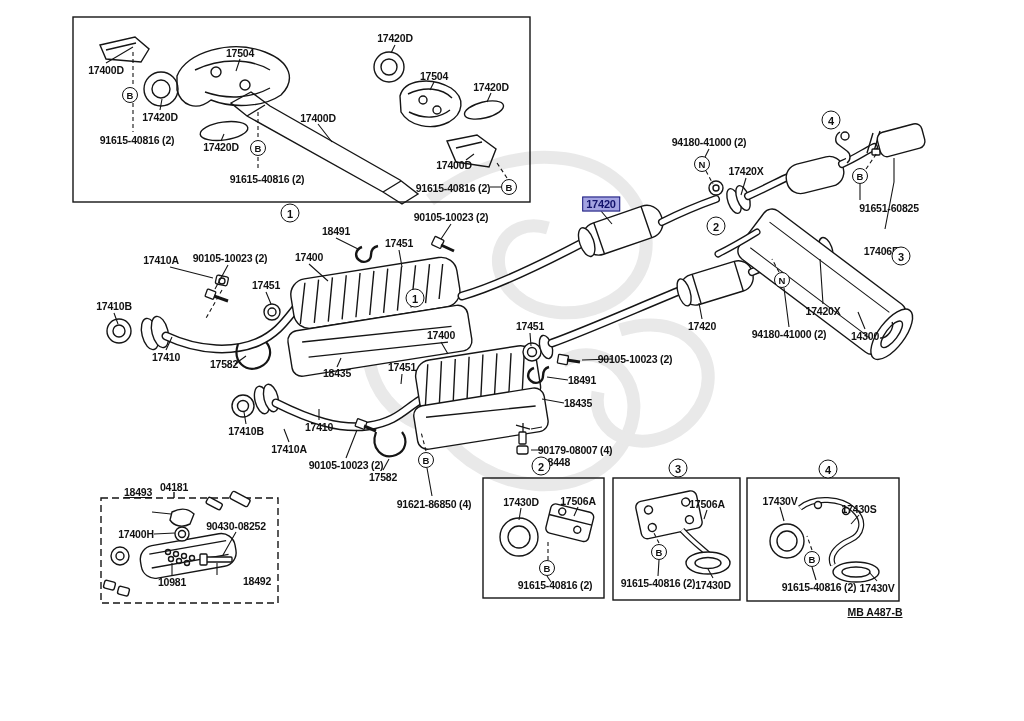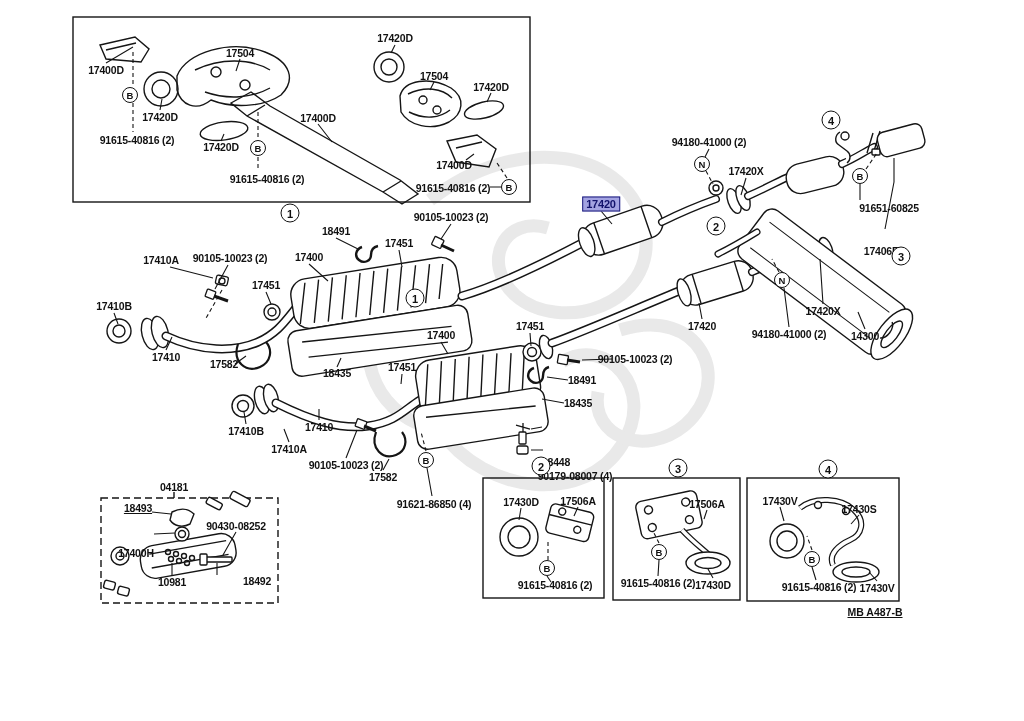--- a/index.html
+++ b/index.html
@@ -354,38 +354,38 @@
       <div class="plabel" style="left: 224px; top: 364px;">17582</div>
       <div class="plabel" style="left: 337px; top: 373px;">18435</div>
       <div class="plabel" style="left: 402px; top: 367px;">17451</div>
       <div class="plabel hl" style="left: 601px; top: 204px;">17420</div>
       <div class="plabel" style="left: 530px; top: 326px;">17451</div>
       <div class="plabel" style="left: 441px; top: 335px;">17400</div>
       <div class="plabel" style="left: 635px; top: 359px;">90105-10023 (2)</div>
       <div class="plabel" style="left: 582px; top: 380px;">18491</div>
       <div class="plabel" style="left: 578px; top: 403px;">18435</div>
       <div class="plabel" style="left: 556px; top: 428px; margin-top: 34px;">18448</div>
-      <div class="plabel" style="left: 575px; top: 476px;">90179-08007 (4)</div>
+      <div class="plabel" style="left: 575px; top: 450px;">90179-08007 (4)</div>
       <div class="plabel" style="left: 246px; top: 431px;">17410B</div>
       <div class="plabel" style="left: 319px; top: 427px;">17410</div>
       <div class="plabel" style="left: 289px; top: 449px;">17410A</div>
       <div class="plabel" style="left: 346px; top: 465px;">90105-10023 (2)</div>
       <div class="plabel" style="left: 383px; top: 477px;">17582</div>
       <div class="plabel" style="left: 434px; top: 504px;">91621-86850 (4)</div>
       <div class="plabel" style="left: 709px; top: 142px;">94180-41000 (2)</div>
       <div class="plabel" style="left: 746px; top: 171px;">17420X</div>
       <div class="plabel" style="left: 860px; top: 208px; margin-left: 29px;">91651-60825</div>
       <div class="plabel" style="left: 881px; top: 251px;">17406F</div>
       <div class="plabel" style="left: 823px; top: 311px;">17420X</div>
       <div class="plabel" style="left: 789px; top: 334px;">94180-41000 (2)</div>
       <div class="plabel" style="left: 865px; top: 336px;">14300</div>
       <div class="plabel" style="left: 702px; top: 326px;">17420</div>
       <div class="plabel" style="left: 174px; top: 487px;">04181</div>
-      <div class="plabel" style="left: 138px; top: 508px; text-decoration: underline;">18493</div>
-      <div class="plabel" style="left: 136px; top: 534px; margin-top: 19px;">17400H</div>
+      <div class="plabel" style="left: 138px; top: 492px; text-decoration: underline;">18493</div>
+      <div class="plabel" style="left: 136px; top: 534px;">17400H</div>
       <div class="plabel" style="left: 236px; top: 526px;">90430-08252</div>
       <div class="plabel" style="left: 172px; top: 582px;">10981</div>
       <div class="plabel" style="left: 217px; top: 581px; margin-left: 40px;">18492</div>
       <div class="plabel" style="left: 521px; top: 502px;">17430D</div>
       <div class="plabel" style="left: 578px; top: 501px;">17506A</div>
       <div class="plabel" style="left: 555px; top: 585px;">91615-40816 (2)</div>
       <div class="plabel" style="left: 707px; top: 504px;">17506A</div>
       <div class="plabel" style="left: 658px; top: 583px;">91615-40816 (2)</div>
       <div class="plabel" style="left: 713px; top: 585px;">17430D</div>
       <div class="plabel" style="left: 780px; top: 501px;">17430V</div>

